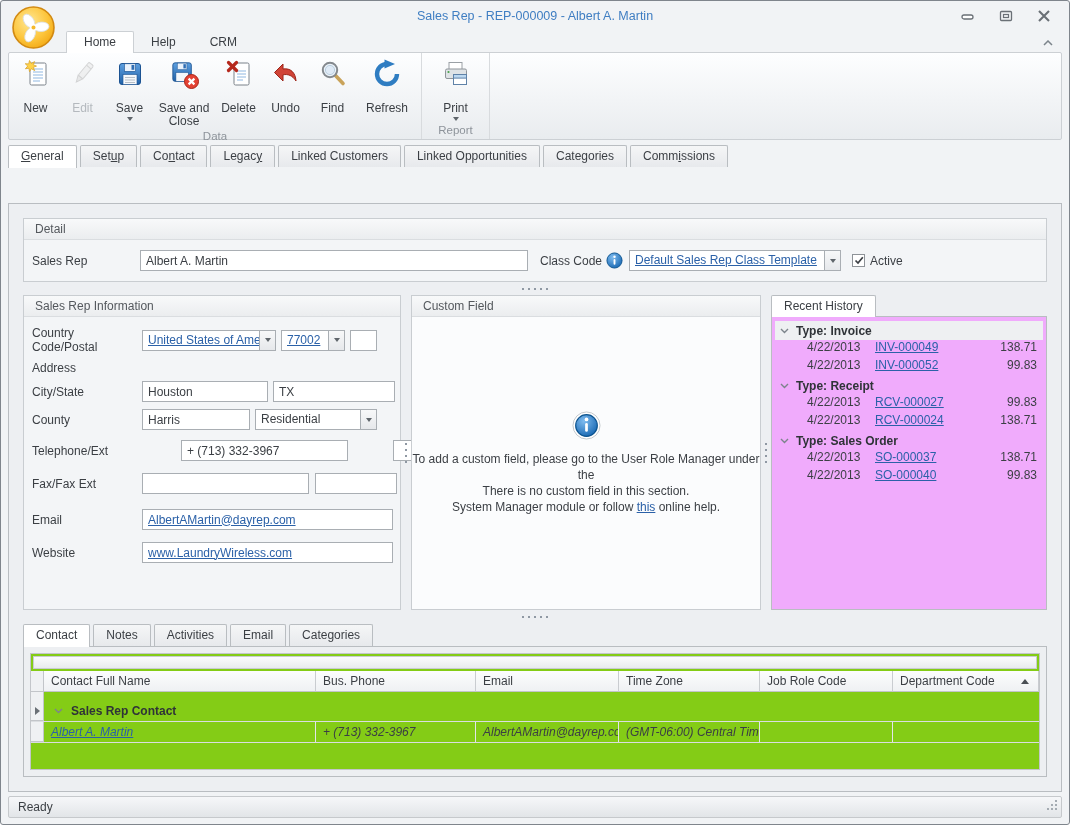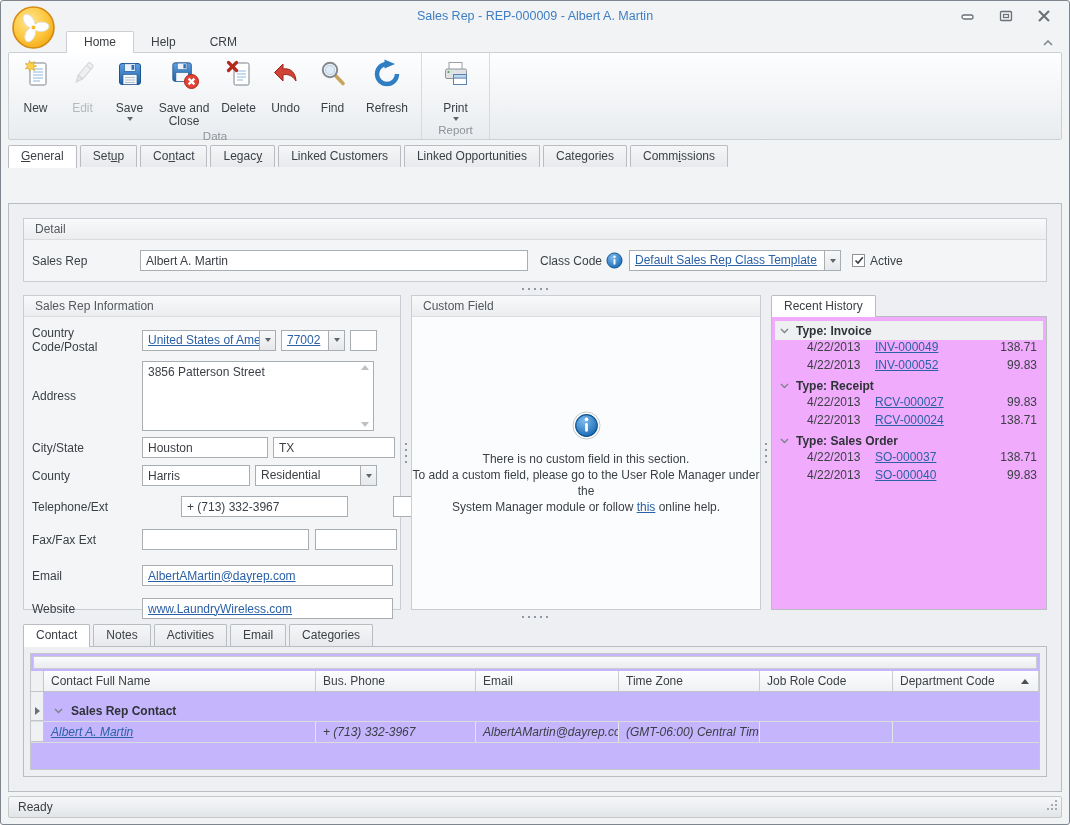--- a/index.html
+++ b/index.html
@@ -89,21 +89,21 @@
   .rh-group.sel { background:#eef0f2; }
   .rh-group b { margin-left:7px; font-weight:bold; color:#2f3338; }
   .rh-row { display:flex; align-items:flex-start; height:18px; padding:0 6px 0 32px; }
   .rh-date { width:58px; flex-shrink:0; }
   .rh-doc { margin-left:10px; flex:1; }
   .rh-amt { text-align:right; }
 
   
   .bottomtabs { display:flex; margin-top:1px; flex-shrink:0; }
   .bframe { flex:1; border:1px solid #b9bdc1; background:#edeff2; padding:6px; min-height:0; display:flex; }
-  .grid { flex:1; border:1px solid #c3c6ca; background:#c4b5fd; display:flex; flex-direction:column; overflow:hidden; }
+  .grid { flex:1; border:1px solid #c3c6ca; background:#84cc16; display:flex; flex-direction:column; overflow:hidden; }
   .grid-grouppanel { height:13px; margin:2px; border:1px solid #c9ccd0; background:linear-gradient(#fbfcfd,#e9ebee); flex-shrink:0; }
   .grid-header { display:flex; height:21px; flex-shrink:0; cursor:pointer; }
   .gi { width:13px; background:#eff1f3; border-right:1px solid #c2c5c9; border-bottom:1px solid #c2c5c9; flex-shrink:0;
         display:flex; align-items:center; justify-content:center; }
   .gh { border-right:1px solid #c9ccd0; border-bottom:1px solid #c2c5c9; background:linear-gradient(#fcfdfd,#eff1f3);
         padding:0 7px; display:flex; align-items:center; }
   .c0{width:272px;} .c1{width:160px;} .c2{width:143px;} .c3{width:141px;} .c4{width:133px;} .c5{flex:1;}
   .gh.c5 { justify-content:space-between; }
   .sort-up { width:0; height:0; border:4px solid transparent; border-bottom:5px solid #4a4f54; border-top:none; margin-right:2px; }
   .grid-spacer { height:9px; display:flex; flex-shrink:0; }
@@ -369,27 +369,20 @@
               <div class="combo" style="width:64px;margin-left:5px;">
                 <span class="combo-val link" style="flex:1;">77002</span>
                 <span class="cbtn">
                     <span class="dar"></span>
                   </span>
               </div>
               <input class="txt" style="width: 27px; margin-left: 5px;">
             </div>
             <div class="frow" style="margin-bottom:6px;">
               <span class="flabel">Address</span>
-              <div class="addrbox">
-                <div class="addrtext">3856 Patterson Street</div>
-                <div class="addrscroll">
-                  <span class="tri-up"></span>
-                  <span class="tri-dn"></span>
-                </div>
-              </div>
             </div>
             <div class="frow">
               <span class="flabel">City/State</span>
               <input class="txt" style="width: 126px;" value="Houston">
               <input class="txt" style="width: 122px; margin-left: 5px;" value="TX">
             </div>
             <div class="frow" style="margin-bottom:10px;">
               <span class="flabel">County</span>
               <input class="txt" style="width: 108px;" value="Harris">
               <div class="combo" style="width:122px;margin-left:5px;">
@@ -436,22 +429,22 @@
           <div class="cf-body">
             <span>
               <svg viewBox="0 0 30 30" width="29" height="29">
                 <circle cx="15" cy="15" r="14" fill="#fff" stroke="#c3c7cb"></circle>
                 <circle cx="15" cy="15" r="11.2" fill="url(#ginfo)" stroke="#0d548f" stroke-width="1.2"></circle>
                 <rect x="13.6" y="12.5" width="2.8" height="9" rx="1.4" fill="#fff"></rect>
                 <circle cx="15" cy="8.7" r="1.9" fill="#fff"></circle>
               </svg>
             </span>
             <div class="cf-msg">
+              <div>To add a custom field, please go to the User Role Manager under the</div>
               <div>There is no custom field in this section.</div>
-              <div>To add a custom field, please go to the User Role Manager under the</div>
               <div><span>System Manager module or follow </span><span class="link">this</span><span> online help.</span></div>
             </div>
           </div>
         </div>
 
         <div class="vsplit">
             <i></i>
             <i></i>
             <i></i>
             <i></i>

